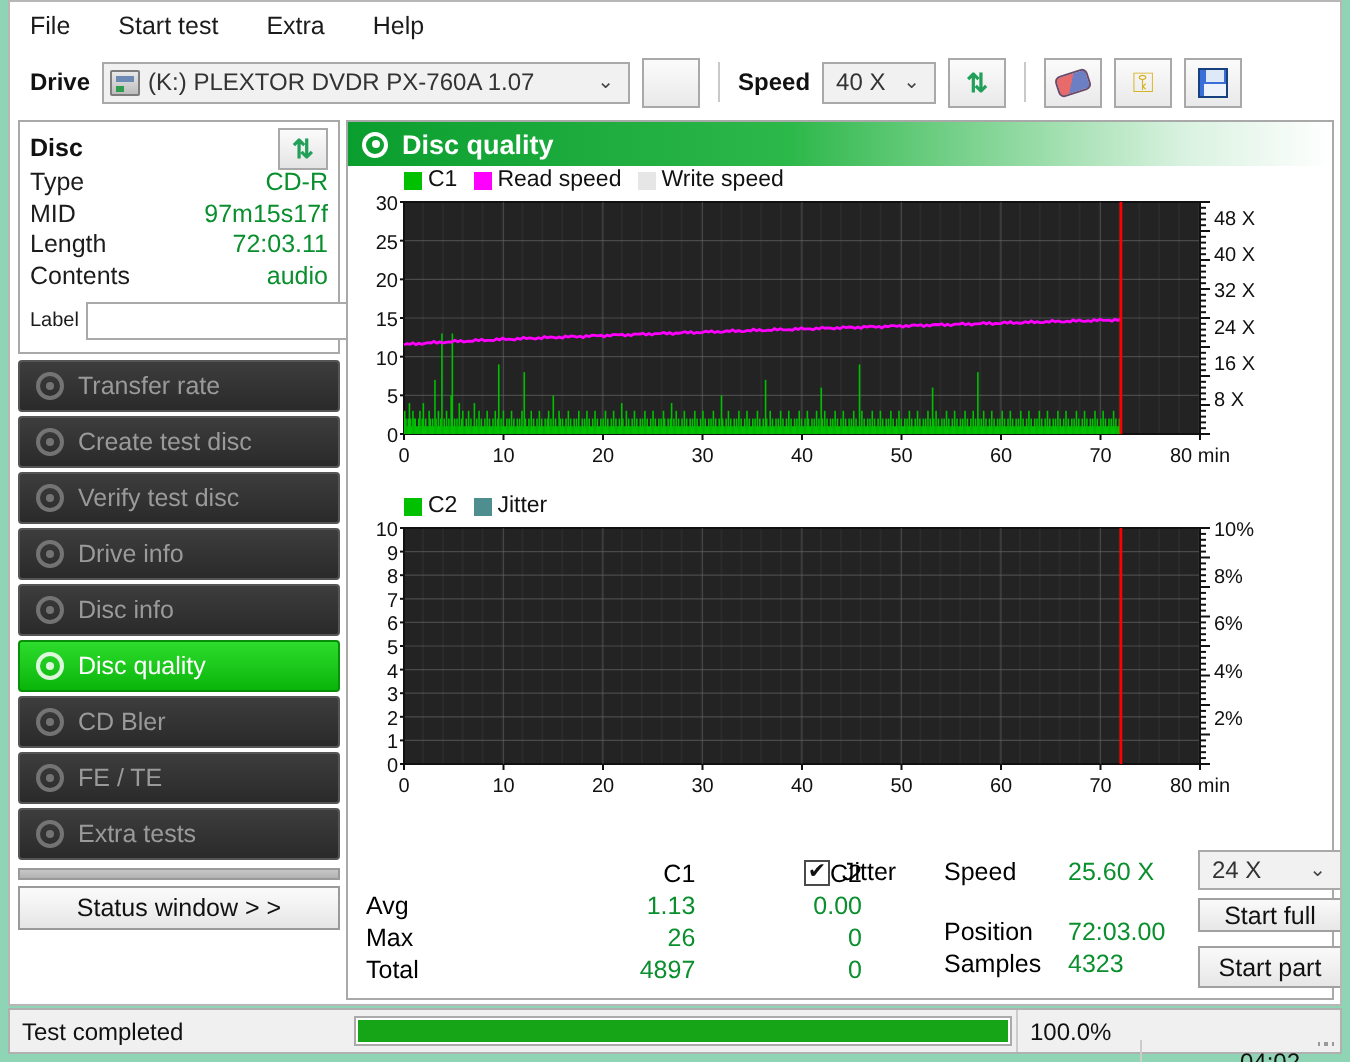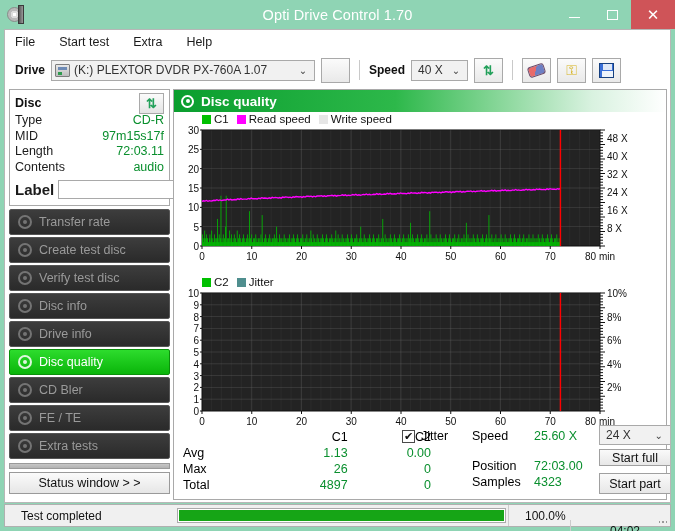--- a/index.html
+++ b/index.html
@@ -128,21 +128,21 @@
   .panel-head .t { font-size: 12.5px; font-weight: bold; color: #111; }
   .panel-head .btn {
     margin-left: auto; width: 25px; height: 21px;
     border: 1px solid #a9a9a9; background: linear-gradient(#fbfbfb,#e4e4e4);
     display: flex; align-items: center; justify-content: center;
   }
   .kv { display: flex; font-size: 12.5px; line-height: 15.5px; }
   .kv .k { color: #1b1b1b; }
   .kv .v { margin-left: auto; color: #0a8f2e; }
   .labelrow { display: flex; align-items: center; margin-top: 3px; gap: 4px; }
-  .labelrow .k { font-size: 15px; color: #1b1b1b; font-weight: bold; }
+  .labelrow .k { font-size: 10px; color: #1b1b1b; }
   .label-input {
     flex: 1 1 auto; height: 19px; border: 1px solid #a9a9a9; background: #fff;
   }
   .cdbtn {
     width: 24px; height: 22px; border: 1px solid #a9a9a9;
     background: linear-gradient(#fbfbfb,#e4e4e4);
     display:flex;align-items:center;justify-content:center;
   }
   .cd-ico { width:15px;height:15px;border-radius:50%;
     background: radial-gradient(circle at 50% 50%, #fff 0 15%, #c9cf7e 17% 45%, #d9dd9a 46% 100%);
@@ -204,47 +204,31 @@
     border: 1px solid #a0a0a0; background: linear-gradient(#fafafa,#e7e7e7);
     font-size: 12.5px; color: #111; display:flex;align-items:center;justify-content:center;
   }
 
   
   .statusbar {
     flex: 0 0 23px; height: 23px; margin: 1px 4px 4px 4px;
     border: 1px solid #b0b0b0; background: #f0f0f0;
     display: flex; align-items: center; font-size: 12px; color:#111;
   }
-  .sb-cell { padding: 0 16px; height: 100%; display:flex;align-items:center; }
+  .sb-cell { padding: 0 6px; height: 100%; display:flex;align-items:center; }
   .sb-prog { flex: 1 1 auto; height: 15px; margin: 0 2px; border: 1px solid #aaa; background:#fff; padding:1px;}
   .sb-bar { height: 100%; background: #16a516; }
   .grip { width: 14px; height: 100%; display:flex;align-items:flex-end;justify-content:flex-end;padding:2px;}
   .grip i { display:block; width:2px;height:2px;background:#9a9a9a;margin:1px;}
 </style>
 </head>
 <body>
 
 <div class="window">
 
-  <div class="titlebar">
-    <div class="app-icon">
-      <div class="disc"></div>
-      <div class="bar"></div>
-    </div>
-    <div class="title-text">Opti Drive Control 1.70</div>
-    <div class="winbtns">
-      <div class="winbtn">
-          <i class="min"></i>
-        </div>
-      <div class="winbtn">
-          <i class="max"></i>
-        </div>
-      <div class="winbtn close">✕</div>
-    </div>
-  </div>
 
   <div class="client">
 
     <div class="menubar">
       <span>File</span>
       <span>Start test</span>
       <span>Extra</span>
       <span>Help</span>
     </div>
 
@@ -325,25 +309,25 @@
           <div class="navbtn">
             <span class="nav-ico"></span>
             <span>Create test disc</span>
           </div>
           <div class="navbtn">
             <span class="nav-ico"></span>
             <span>Verify test disc</span>
           </div>
           <div class="navbtn">
             <span class="nav-ico"></span>
-            <span>Disc info</span>
+            <span>Drive info</span>
           </div>
           <div class="navbtn">
             <span class="nav-ico"></span>
-            <span>Drive info</span>
+            <span>Disc info</span>
           </div>
           <div class="navbtn active">
             <span class="nav-ico"></span>
             <span>Disc quality</span>
           </div>
           <div class="navbtn">
             <span class="nav-ico"></span>
             <span>CD Bler</span>
           </div>
           <div class="navbtn">

